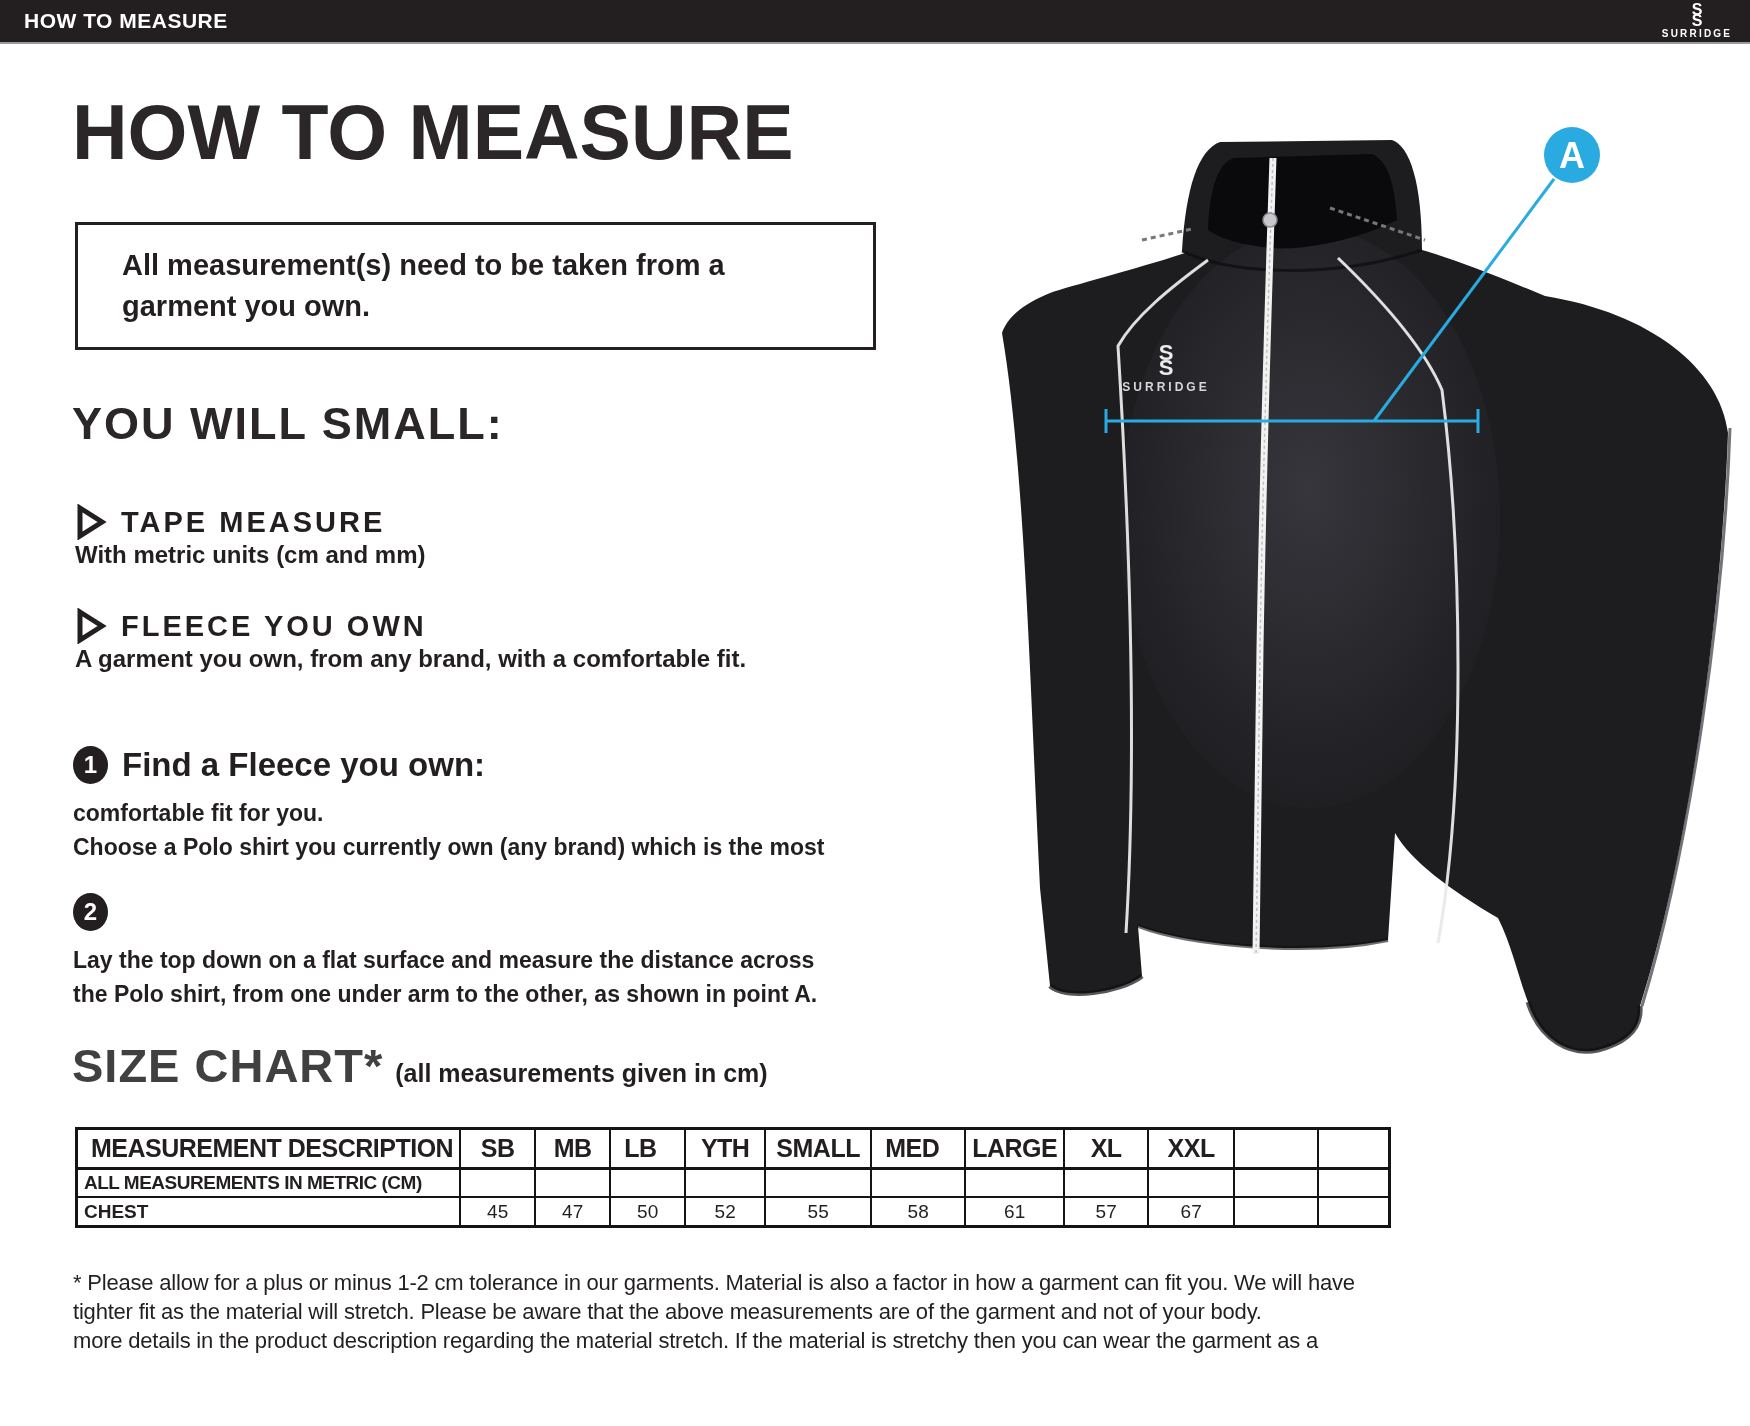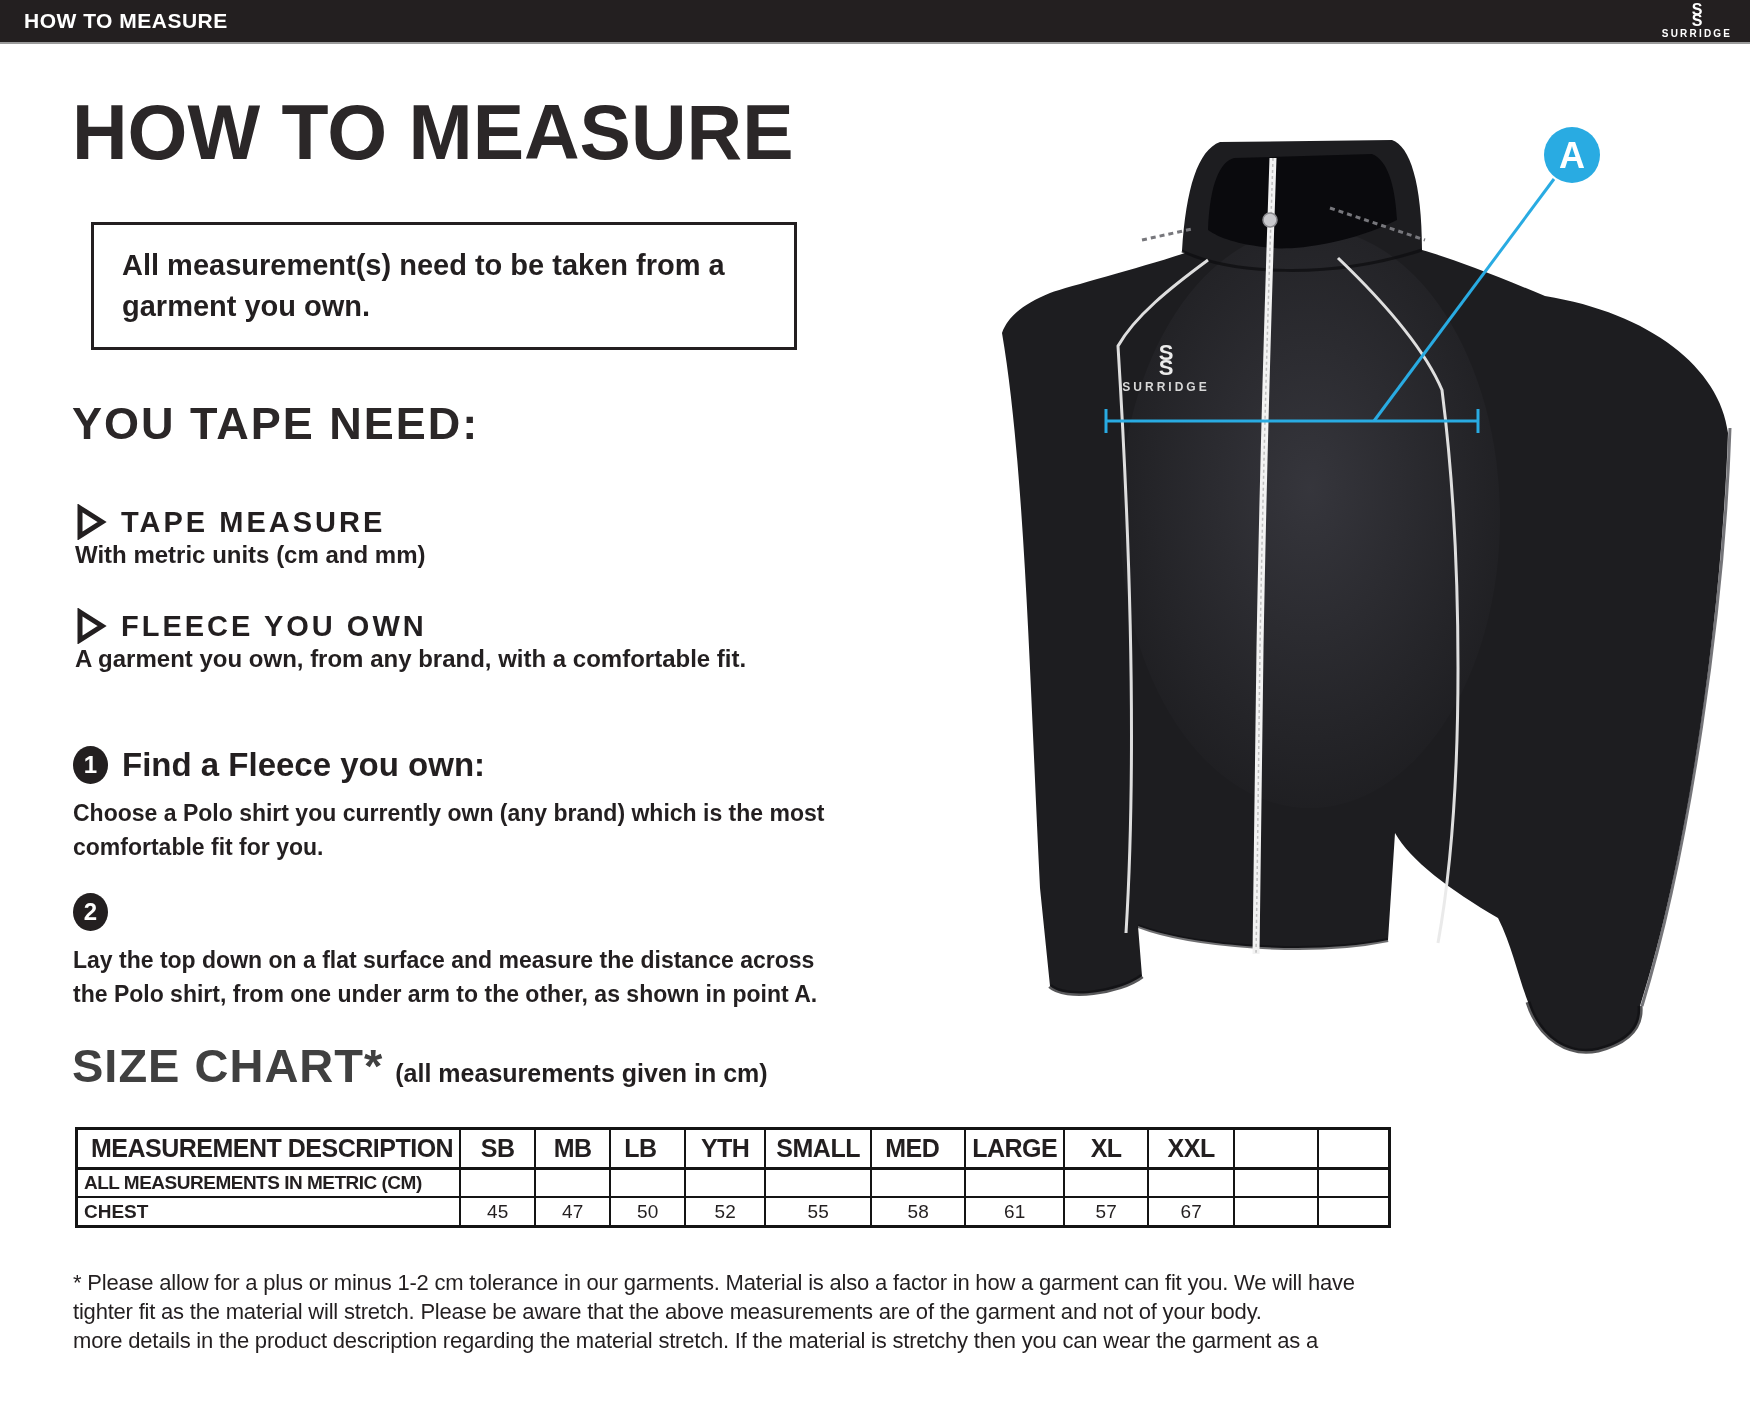--- a/index.html
+++ b/index.html
@@ -8,22 +8,22 @@
 
   
   .topbar{position:absolute;left:0;top:0;width:1750px;height:42px;background:#231f20;
           border-bottom:2px solid #9b9b9b;display:flex;align-items:center;justify-content:space-between;}
   .topbar-title{color:#ffffff;font-size:21px;font-weight:bold;letter-spacing:.5px;padding-left:24px;}
   .topbar-logo{padding-right:14px;display:flex;align-items:center;}
 
   
   .h1{position:absolute;left:72px;top:88px;font-size:77px;font-weight:800;color:#2b2728;
       letter-spacing:0px;white-space:nowrap;}
-  .notice{position:absolute;left:75px;top:222px;width:706px;box-sizing:border-box;
-          border:3px solid #231f20;padding:20px 28px;margin-left:16px;}
+  .notice{position:absolute;left:75px;top:222px;width:801px;box-sizing:border-box;
+          border:3px solid #231f20;padding:20px 44px;}
   .notice-line{font-size:29px;font-weight:bold;line-height:41px;white-space:nowrap;}
 
   .ywn{position:absolute;left:72px;top:398px;font-size:45px;font-weight:800;letter-spacing:2px;
        color:#2b2728;white-space:nowrap;}
 
   .check-item{position:absolute;left:75px;}
   .check-head{display:flex;align-items:center;gap:14px;}
   .check-title{font-size:29px;font-weight:bold;letter-spacing:3px;white-space:nowrap;}
   .check-desc{font-size:24px;font-weight:bold;margin-top:1px;white-space:nowrap;}
 
@@ -70,21 +70,21 @@
   </div>
 </div>
 
 <div class="h1">HOW TO MEASURE</div>
 
 <div class="notice">
   <div class="notice-line">All measurement(s) need to be taken from a</div>
   <div class="notice-line">garment you own.</div>
 </div>
 
-<div class="ywn">YOU TAPE NEED:</div>
+<div class="ywn">YOU WILL SMALL:</div>
 
 <div class="check-item" style="top:504px;">
   <div class="check-head">
     <svg width="32" height="36" viewBox="0 0 32 36">
       <path d="M5 4 L27 18 L5 32 Z" fill="#ffffff" stroke="#231f20" stroke-width="5" stroke-linejoin="miter"></path>
     </svg>
     <span class="check-title">TAPE MEASURE</span>
   </div>
   <div class="check-desc">With metric units (cm and mm)</div>
 </div>
@@ -98,22 +98,22 @@
   </div>
   <div class="check-desc">A garment you own, from any brand, with a comfortable fit.</div>
 </div>
 
 <div class="step" style="top:746px;">
   <div class="step-head">
     <div class="step-badge">1</div>
     <div class="step-title">Find a Fleece you own:</div>
   </div>
   <div class="step-lines">
+    <div class="step-line">comfortable fit for you.</div>
     <div class="step-line">Choose a Polo shirt you currently own (any brand) which is the most</div>
-    <div class="step-line">comfortable fit for you.</div>
   </div>
 </div>
 
 <div class="step" style="top:893px;">
   <div class="step-head">
     <div class="step-badge">2</div>
   </div>
   <div class="step-lines">
     <div class="step-line">Lay the top down on a flat surface and measure the distance across</div>
     <div class="step-line">the Polo shirt, from one under arm to the other, as shown in point A.</div>

